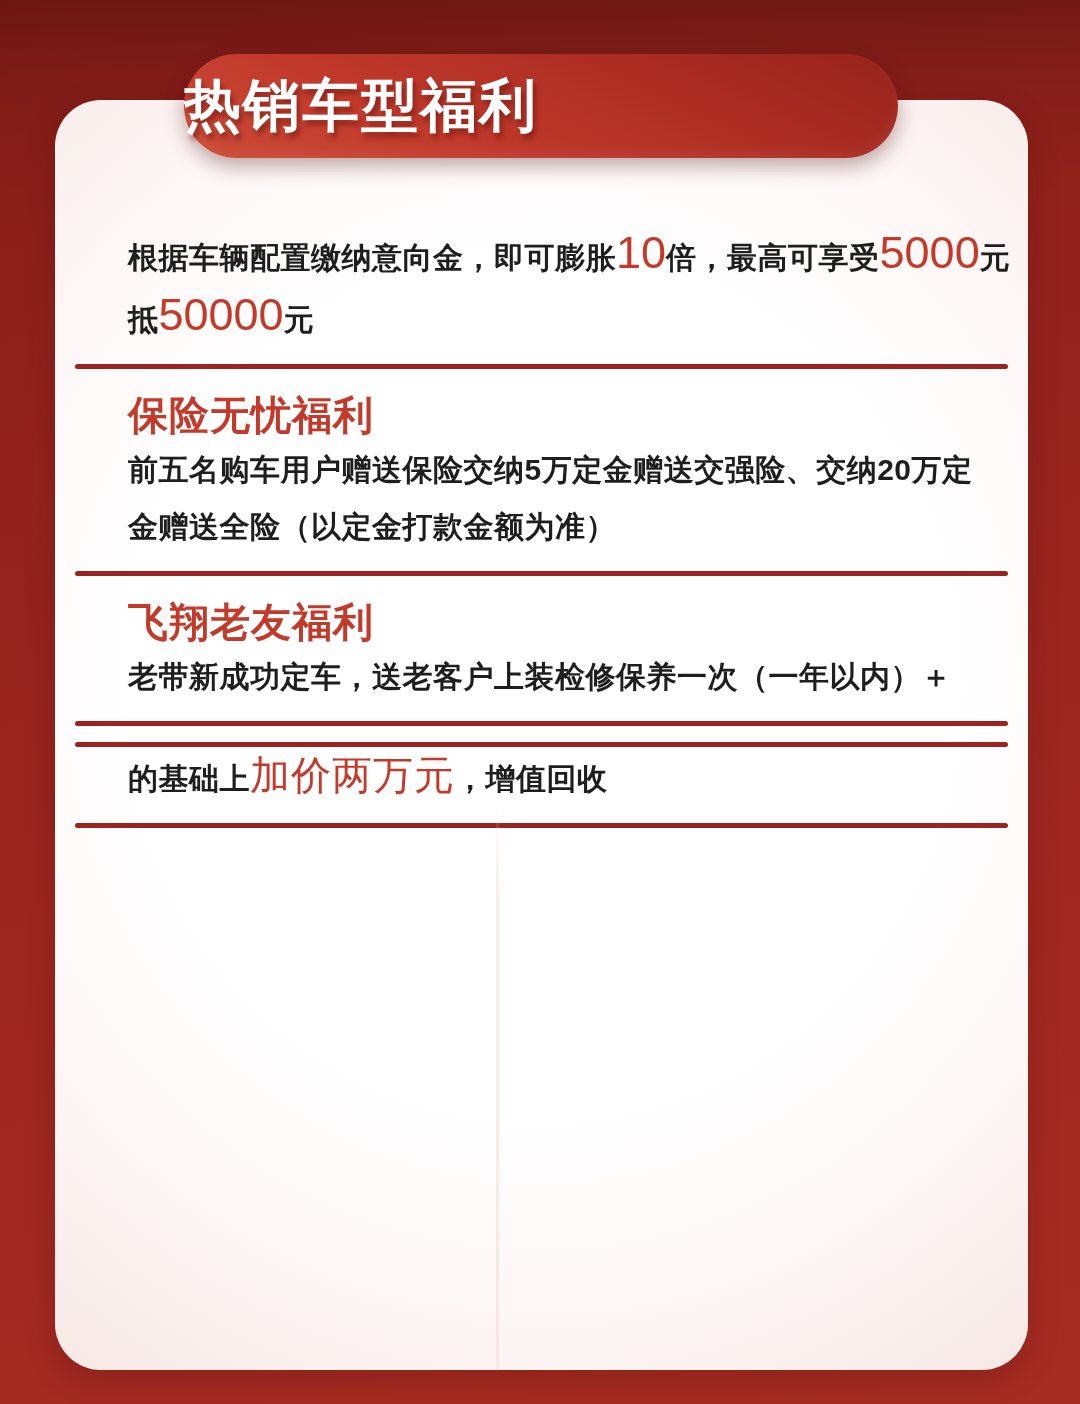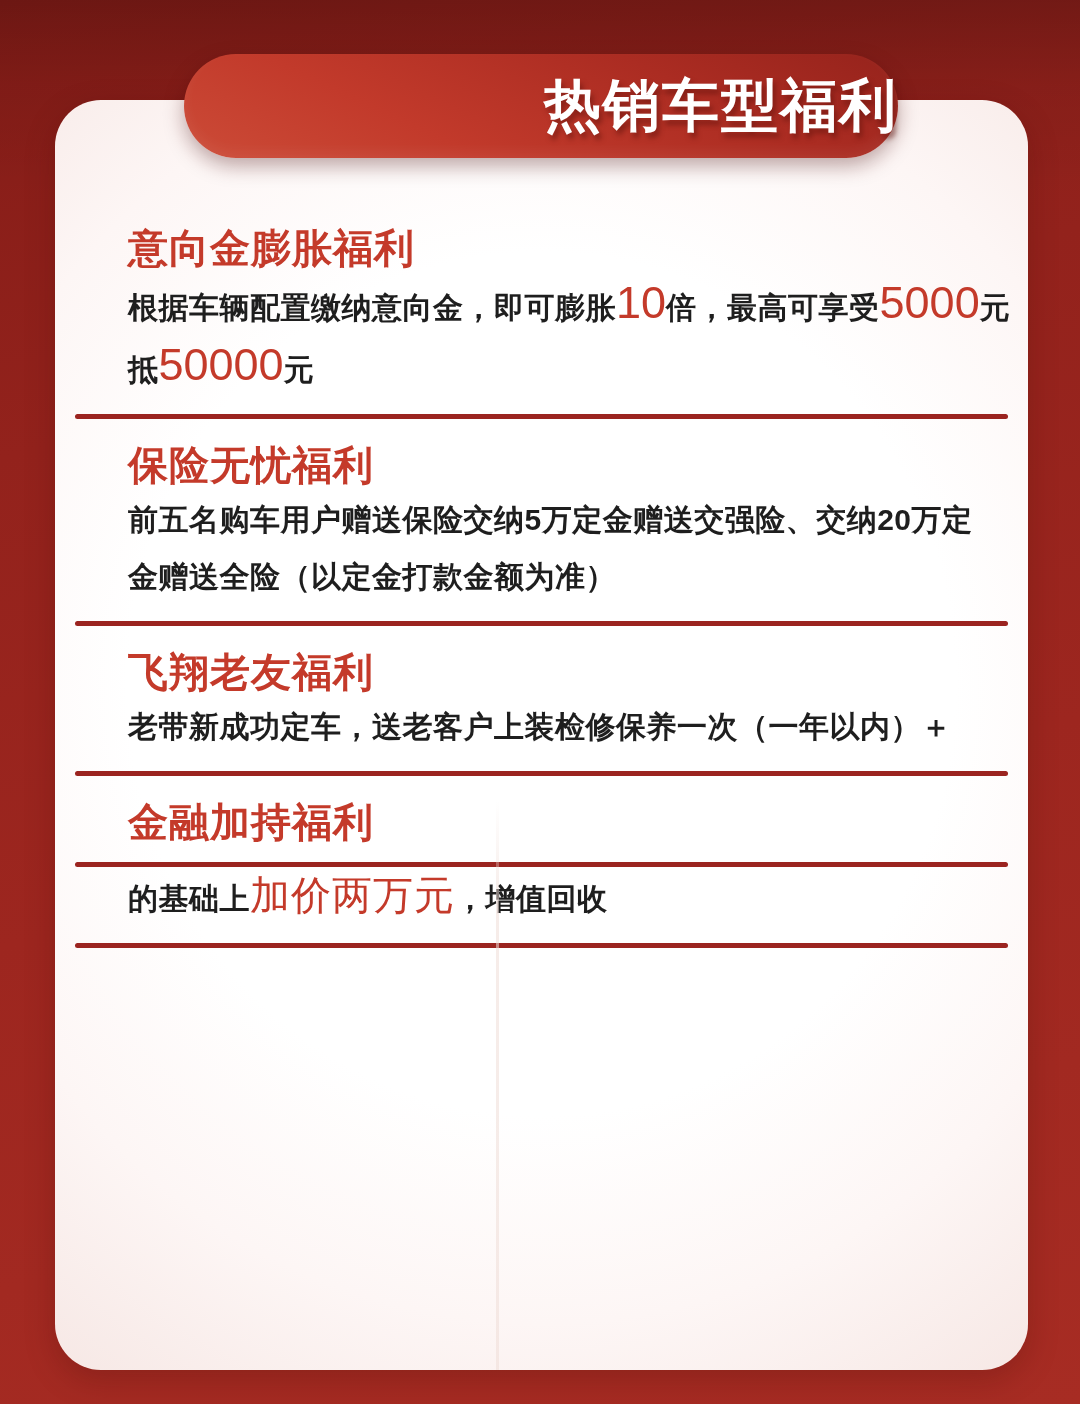--- a/index.html
+++ b/index.html
@@ -30,21 +30,21 @@
     background: linear-gradient(180deg, rgba(241,224,219,0) 0%, rgba(239,221,215,0.55) 18%, rgba(239,221,215,0.55) 100%);
     pointer-events: none;
   }
   .banner {
     position: absolute;
     left: 184px; top: 54px;
     width: 714px; height: 104px;
     border-radius: 52px;
     background: linear-gradient(205deg, #96231c 0%, #ab2c22 30%, #c23a2b 68%, #cc4b37 100%);
     box-shadow: 0 8px 20px rgba(70, 10, 8, 0.35), inset 0 -6px 14px rgba(255,255,255,0.06);
-    display: flex; align-items: center; justify-content: flex-end;
+    display: flex; align-items: center; justify-content: flex-start;
   }
   .banner-title {
     font-size: 57px;
     font-weight: bold;
     letter-spacing: 2px;
     color: #ffffff;
     text-shadow: 3px 5px 5px rgba(96, 18, 12, 0.5);
     white-space: nowrap;
   }
   .content {
@@ -93,38 +93,36 @@
     border-radius: 3px;
   }
 </style>
 </head>
 <body>
 
 <div class="stage">
   <div class="card">
     <div class="content">
         <section class="benefit-section">
-          <h2 class="benefit-title">意向金膨胀福利</h2>
           <div class="benefit-line"><span class="seg-p">根据车辆配置缴纳意向金，即可膨胀</span><span class="seg-num">10</span><span class="seg-p">倍，最高可享受</span><span class="seg-num">5000</span><span class="seg-p">元</span></div>
           <div class="benefit-line"><span class="seg-p">抵</span><span class="seg-num">50000</span><span class="seg-p">元</span></div>
           <div class="divider"></div>
         </section>
         <section class="benefit-section">
           <h2 class="benefit-title">保险无忧福利</h2>
           <div class="benefit-line"><span class="seg-p">前五名购车用户赠送保险交纳5万定金赠送交强险、交纳20万定</span></div>
           <div class="benefit-line"><span class="seg-p">金赠送全险（以定金打款金额为准）</span></div>
           <div class="divider"></div>
         </section>
         <section class="benefit-section">
           <h2 class="benefit-title">飞翔老友福利</h2>
           <div class="benefit-line"><span class="seg-p">老带新成功定车，送老客户上装检修保养一次（一年以内）＋</span></div>
           <div class="divider"></div>
         </section>
         <section class="benefit-section">
-          <h2 class="benefit-title">金融加持福利</h2>
           <div class="divider"></div>
         </section>
         <section class="benefit-section">
           <div class="benefit-line"><span class="seg-p">的基础上</span><span class="seg-redbig">加价两万元</span><span class="seg-p">，增值回收</span></div>
           <div class="divider"></div>
         </section>
       </div>
     <div class="seam"></div>
   </div>
   <div class="banner">

